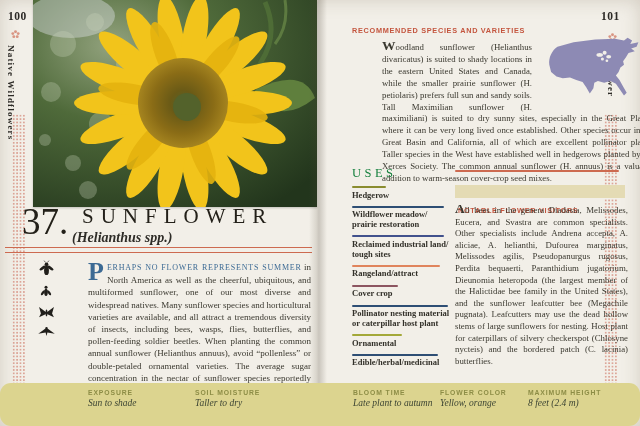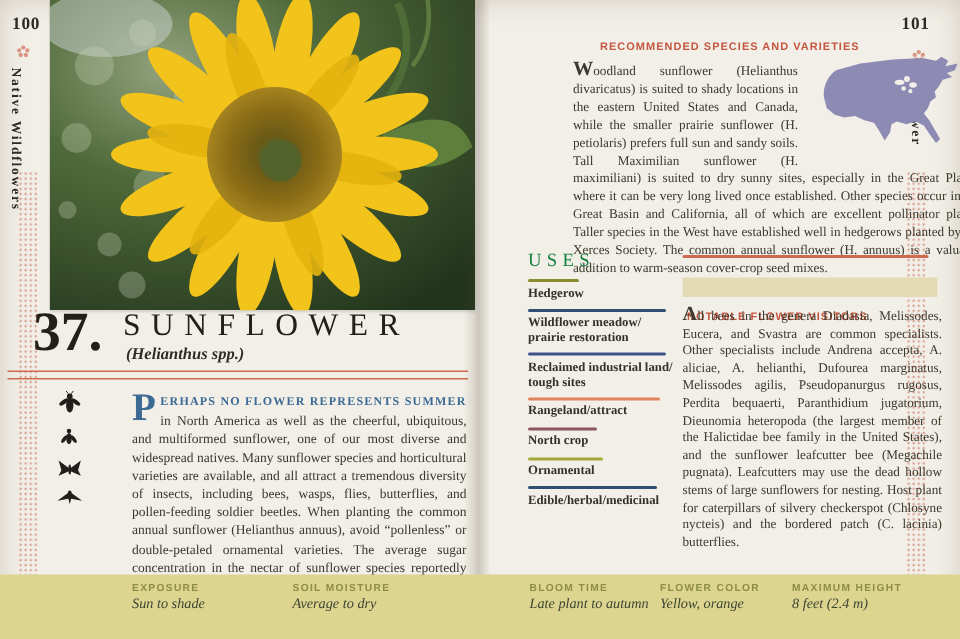--- a/index.html
+++ b/index.html
@@ -12,48 +12,48 @@
               letter-spacing:1.2px;color:#2c2a26;}
   .edge-flower{position:absolute;}
   .dots{position:absolute;width:13px;
         background-image:radial-gradient(circle,rgba(198,92,72,.5) .8px,transparent .95px);
         background-size:3.4px 3.4px;}
   .gutter{position:absolute;top:0;bottom:0;width:18px;left:309px;
           background:linear-gradient(to right,rgba(80,70,50,0),rgba(80,70,50,.15) 40%,rgba(60,50,35,.22) 55%,rgba(80,70,50,0));}
   
   .photo{position:absolute;left:33px;top:0;width:284px;height:207px;overflow:hidden;
          box-shadow:0 1px 2px rgba(0,0,0,.2);}
-  .entry-number{position:absolute;left:22px;top:200px;font-size:37px;font-weight:bold;color:#232019;}
+  .entry-number{position:absolute;left:22px;top:200px;font-size:37px;font-weight:normal;color:#232019;}
   .entry-title{position:absolute;left:82px;top:204px;font-size:21px;letter-spacing:7px;color:#232019;}
-  .entry-latin{position:absolute;left:84px;top:230px;font-size:11px;font-weight:bold;font-style:italic;color:#2e2c27;text-align:center;}
+  .entry-latin{position:absolute;left:72px;top:230px;font-size:14px;font-weight:bold;font-style:italic;color:#2e2c27;text-align:center;}
   .rule-double{position:absolute;left:5px;top:247px;width:307px;height:4px;
                border-top:1.5px solid #cd6a50;border-bottom:1.5px solid #cd6a50;}
   .insects{position:absolute;left:36px;top:260px;width:20px;display:flex;flex-direction:column;gap:7px;align-items:center;}
   .intro{position:absolute;left:88px;top:261px;width:223px;font-size:9px;line-height:12.2px;color:#3a382f;text-align:justify;}
   .dropcap{float:left;font-size:26px;line-height:22px;font-weight:bold;color:#3c6a94;padding-right:3px;}
-  .leadin{color:#3c6a94;font-weight:bold;font-size:8px;letter-spacing:.8px;}
+  .leadin{color:#3c6a94;font-weight:normal;font-size:8px;letter-spacing:.8px;}
   
   .sec-head{position:absolute;font-family:"Liberation Sans",sans-serif;font-weight:bold;
             font-size:7.3px;letter-spacing:.7px;color:#c4553e;}
   .species{position:absolute;left:352px;top:40px;width:272px;font-size:8.8px;line-height:11.9px;
            color:#3a382f;text-align:justify;margin-left:30px;}
   .species .map-float{float:right;width:114px;height:72px;margin:-4px 0 4px 8px;}
   .cap{font-weight:bold;font-size:13.5px;}
   .uses-head{position:absolute;left:352px;top:166px;font-size:12.5px;font-weight:normal;letter-spacing:3.5px;color:#15803d;}
   .rule-single{position:absolute;left:455px;top:170px;width:164px;height:1.5px;background:#cd6a50;border-radius:1px;}
   .uses-col{position:absolute;left:352px;top:186px;width:101px;}
   .use-line{height:2px;margin-bottom:2.5px;border-radius:1px;}
   .use-label{font-size:8.5px;font-weight:bold;line-height:9.8px;color:#33312a;margin-bottom:5.5px;}
   .visitors-box{position:absolute;left:455px;top:185px;width:170px;height:13px;background:#e4dbb4;
                 display:flex;align-items:center;padding-left:3px;box-sizing:border-box;}
   .visitors-box .sec-head{position:static;margin-top:38px;}
   .visitors{position:absolute;left:455px;top:203px;width:173px;font-size:8.8px;line-height:11.6px;
             color:#3a382f;text-align:justify;}
   
-  .footer{position:absolute;left:0;top:383px;width:640px;height:43px;background:#dcd48f;}
+  .footer{position:absolute;left:0;top:383px;width:640px;height:43px;background:#dcd48f;border-radius:11px;}
   .fcol{position:absolute;top:6px;}
   .flabel{font-family:"Liberation Sans",sans-serif;font-weight:bold;font-size:6.8px;
           letter-spacing:.9px;color:#8d8d46;}
   .fvalue{font-size:9.5px;font-style:italic;color:#3c4433;margin-top:2px;}
 </style>
 </head>
 <body>
 
 <div id="book">
 
@@ -180,21 +180,21 @@
         <circle cx="8" cy="4" r="1.6"></circle>
     <circle cx="6.9" cy="7.4" r="1.6"></circle>
         <circle cx="3.1" cy="7.4" r="1.6"></circle>
         <circle cx="2" cy="4" r="1.6"></circle>
       </g>
     <circle cx="5" cy="4.7" r="1.1" fill="#f2efe8"></circle>
   </svg>
   <div class="vert-label" style="left:606px;top:47px;">Sunflower</div>
   <div class="dots" style="left:604px;top:114px;bottom:0;"></div>
 
-  <div class="sec-head" style="left:352px;top:26px;margin-left:48px;">RECOMMENDED SPECIES AND VARIETIES</div>
+  <div class="sec-head" style="left:352px;top:26px;">RECOMMENDED SPECIES AND VARIETIES</div>
   <div class="species">
     <span class="map-float">
       <svg width="114" height="72" viewBox="0 0 120 80">
         <path fill="#8d8ab4" d="M7,32 C6,24 10,16 16,12 L34,7 L58,4 L80,3 L90,5 L94,2 L99,5 L97,9 L106,7 L104,12 L98,14 L102,17 L95,19 L92,24 L89,28 L90,32 L86,35 L84,40 L81,44 L85,49 L89,56 L93,63 L90,66 L85,59 L81,53 L75,50 L68,52 L61,50 L57,52 L56,58 L52,64 L48,57 L44,51 L37,49 L30,46 L22,47 L15,45 L9,40 Z"></path>
         <g fill="#f2efe8">
           <ellipse cx="63" cy="21" rx="3.6" ry="2"></ellipse>
             <circle cx="68.5" cy="18.5" r="2.2"></circle>
           <ellipse cx="73" cy="23" rx="2.8" ry="2"></ellipse>
             <circle cx="66" cy="25.5" r="1.7"></circle>
             <circle cx="71" cy="27.5" r="1.5"></circle>
@@ -218,21 +218,25 @@
     <div>
       <div class="use-line" style="background: rgb(65, 81, 140); width: 92px;"></div>
       <div class="use-label">Reclaimed industrial land/ tough sites</div>
     </div>
     <div>
       <div class="use-line" style="background: rgb(224, 132, 92); width: 88px;"></div>
       <div class="use-label">Rangeland/attract</div>
     </div>
     <div>
       <div class="use-line" style="background: rgb(140, 85, 96); width: 46px;"></div>
-      <div class="use-label">North crop</div>
+      <div class="use-label">Cover crop</div>
+    </div>
+    <div>
+      <div class="use-line" style="background: rgb(46, 78, 116); width: 96px;"></div>
+      <div class="use-label">Pollinator nesting material or caterpillar host plant</div>
     </div>
     <div>
       <div class="use-line" style="background: rgb(163, 168, 56); width: 50px;"></div>
       <div class="use-label">Ornamental</div>
     </div>
     <div>
       <div class="use-line" style="background: rgb(46, 78, 116); width: 86px;"></div>
       <div class="use-label">Edible/herbal/medicinal</div>
     </div>
   </div>
@@ -244,21 +248,21 @@
     <span class="cap">A</span><span>ll bees in the genera Diadasia, Melissodes, Eucera, and Svastra are common specialists. Other specialists include Andrena accepta, A. aliciae, A. helianthi, Dufourea marginatus, Melissodes agilis, Pseudopanurgus rugosus, Perdita bequaerti, Paranthidium jugatorium, Dieunomia heteropoda (the largest member of the Halictidae bee family in the United States), and the sunflower leafcutter bee (Megachile pugnata). Leafcutters may use the dead hollow stems of large sunflowers for nesting. Host plant for caterpillars of silvery checkerspot (Chlosyne nycteis) and the bordered patch (C. lacinia) butterflies.</span>
   </div>
 
   <div class="footer">
     <div class="fcol" style="left:88px;">
       <div class="flabel">EXPOSURE</div>
       <div class="fvalue">Sun to shade</div>
     </div>
     <div class="fcol" style="left:195px;">
       <div class="flabel">SOIL MOISTURE</div>
-      <div class="fvalue">Average to dry</div>
+      <div class="fvalue">Taller to dry</div>
     </div>
     <div class="fcol" style="left:353px;">
       <div class="flabel">BLOOM TIME</div>
       <div class="fvalue">Late plant to autumn</div>
     </div>
     <div class="fcol" style="left:440px;">
       <div class="flabel">FLOWER COLOR</div>
       <div class="fvalue">Yellow, orange</div>
     </div>
     <div class="fcol" style="left:528px;">

